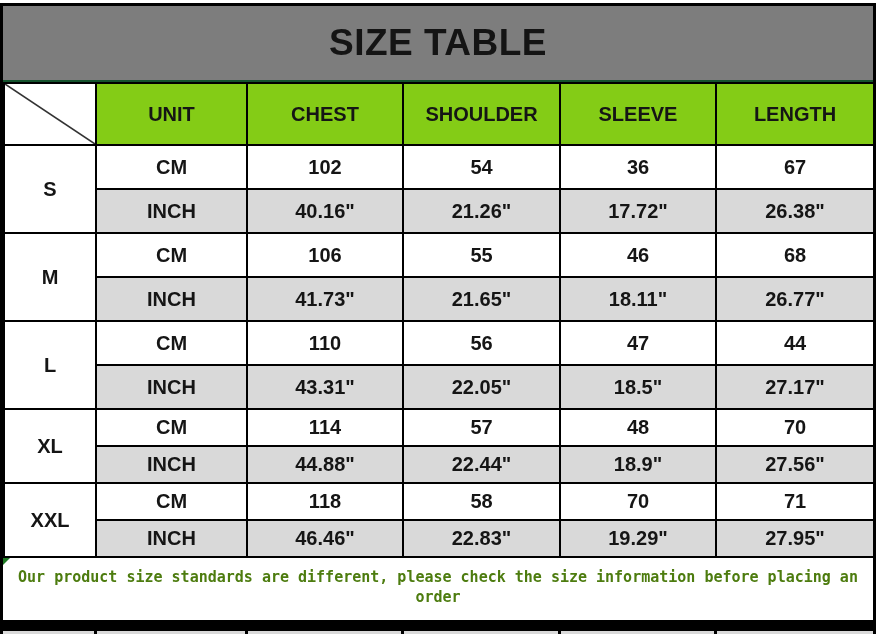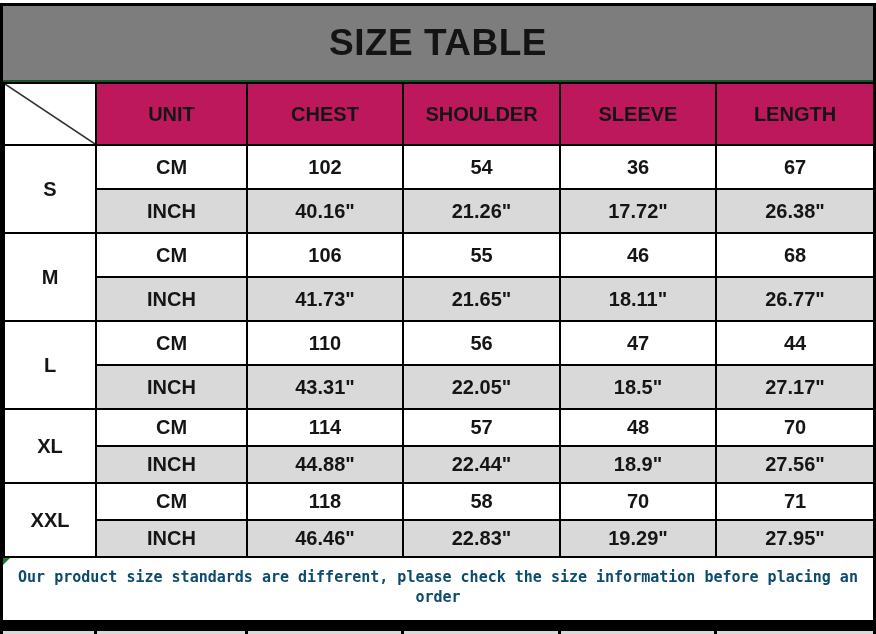--- a/index.html
+++ b/index.html
@@ -16,38 +16,38 @@
     display:flex;align-items:center;justify-content:center;
   }
   .titlebar .title{
     font-size:37px;font-weight:bold;color:#141414;letter-spacing:.5px;
   }
   table{border-collapse:collapse;width:100%;table-layout:fixed;}
   th,td{
     border:2px solid #000;text-align:center;vertical-align:middle;
     font-weight:bold;color:#151515;font-size:20px;padding:0;overflow:hidden;
   }
-  thead th{background:#be185d;height:60px;}
+  thead th{background:#84cc16;height:60px;}
   th.diag{background:#fff;position:relative;}
   th.diag svg{position:absolute;inset:0;width:100%;height:100%;display:block;}
   td.size-cell{background:#d9d9d9;}
   tr.cm td{background:#fff;border-bottom-width:1px;}
   tr.inch td{background:#d9d9d9;margin-top:40px;}
   tr.cm td.size-cell{border-bottom-width:2px;}
   tr.hA td{height:42px;}
   tr.hB td{height:35px;}
   .note{
     position:relative;background:#fff;padding:9px 0 13px;
   }
   .corner-marker{
     position:absolute;top:0;left:0;width:0;height:0;
     border-top:7px solid #1e7a24;border-right:7px solid transparent;
   }
   .note-text{
-    width:846px;margin:0 auto;text-align:center;color:#0c4a6e;
+    width:846px;margin:0 auto;text-align:center;color:#4d7c0f;
     font-family:"DejaVu Sans Mono","Liberation Mono",monospace;
     font-weight:bold;font-size:15px;line-height:20px;
   }
   .bottom-bar{height:8px;background:#000;}
   .bottom-sliver{position:relative;height:4px;background:#d9d9d9;}
   .bottom-sliver i{position:absolute;top:0;width:3px;height:100%;background:#000;}
 </style>
 </head>
 <body>
 

